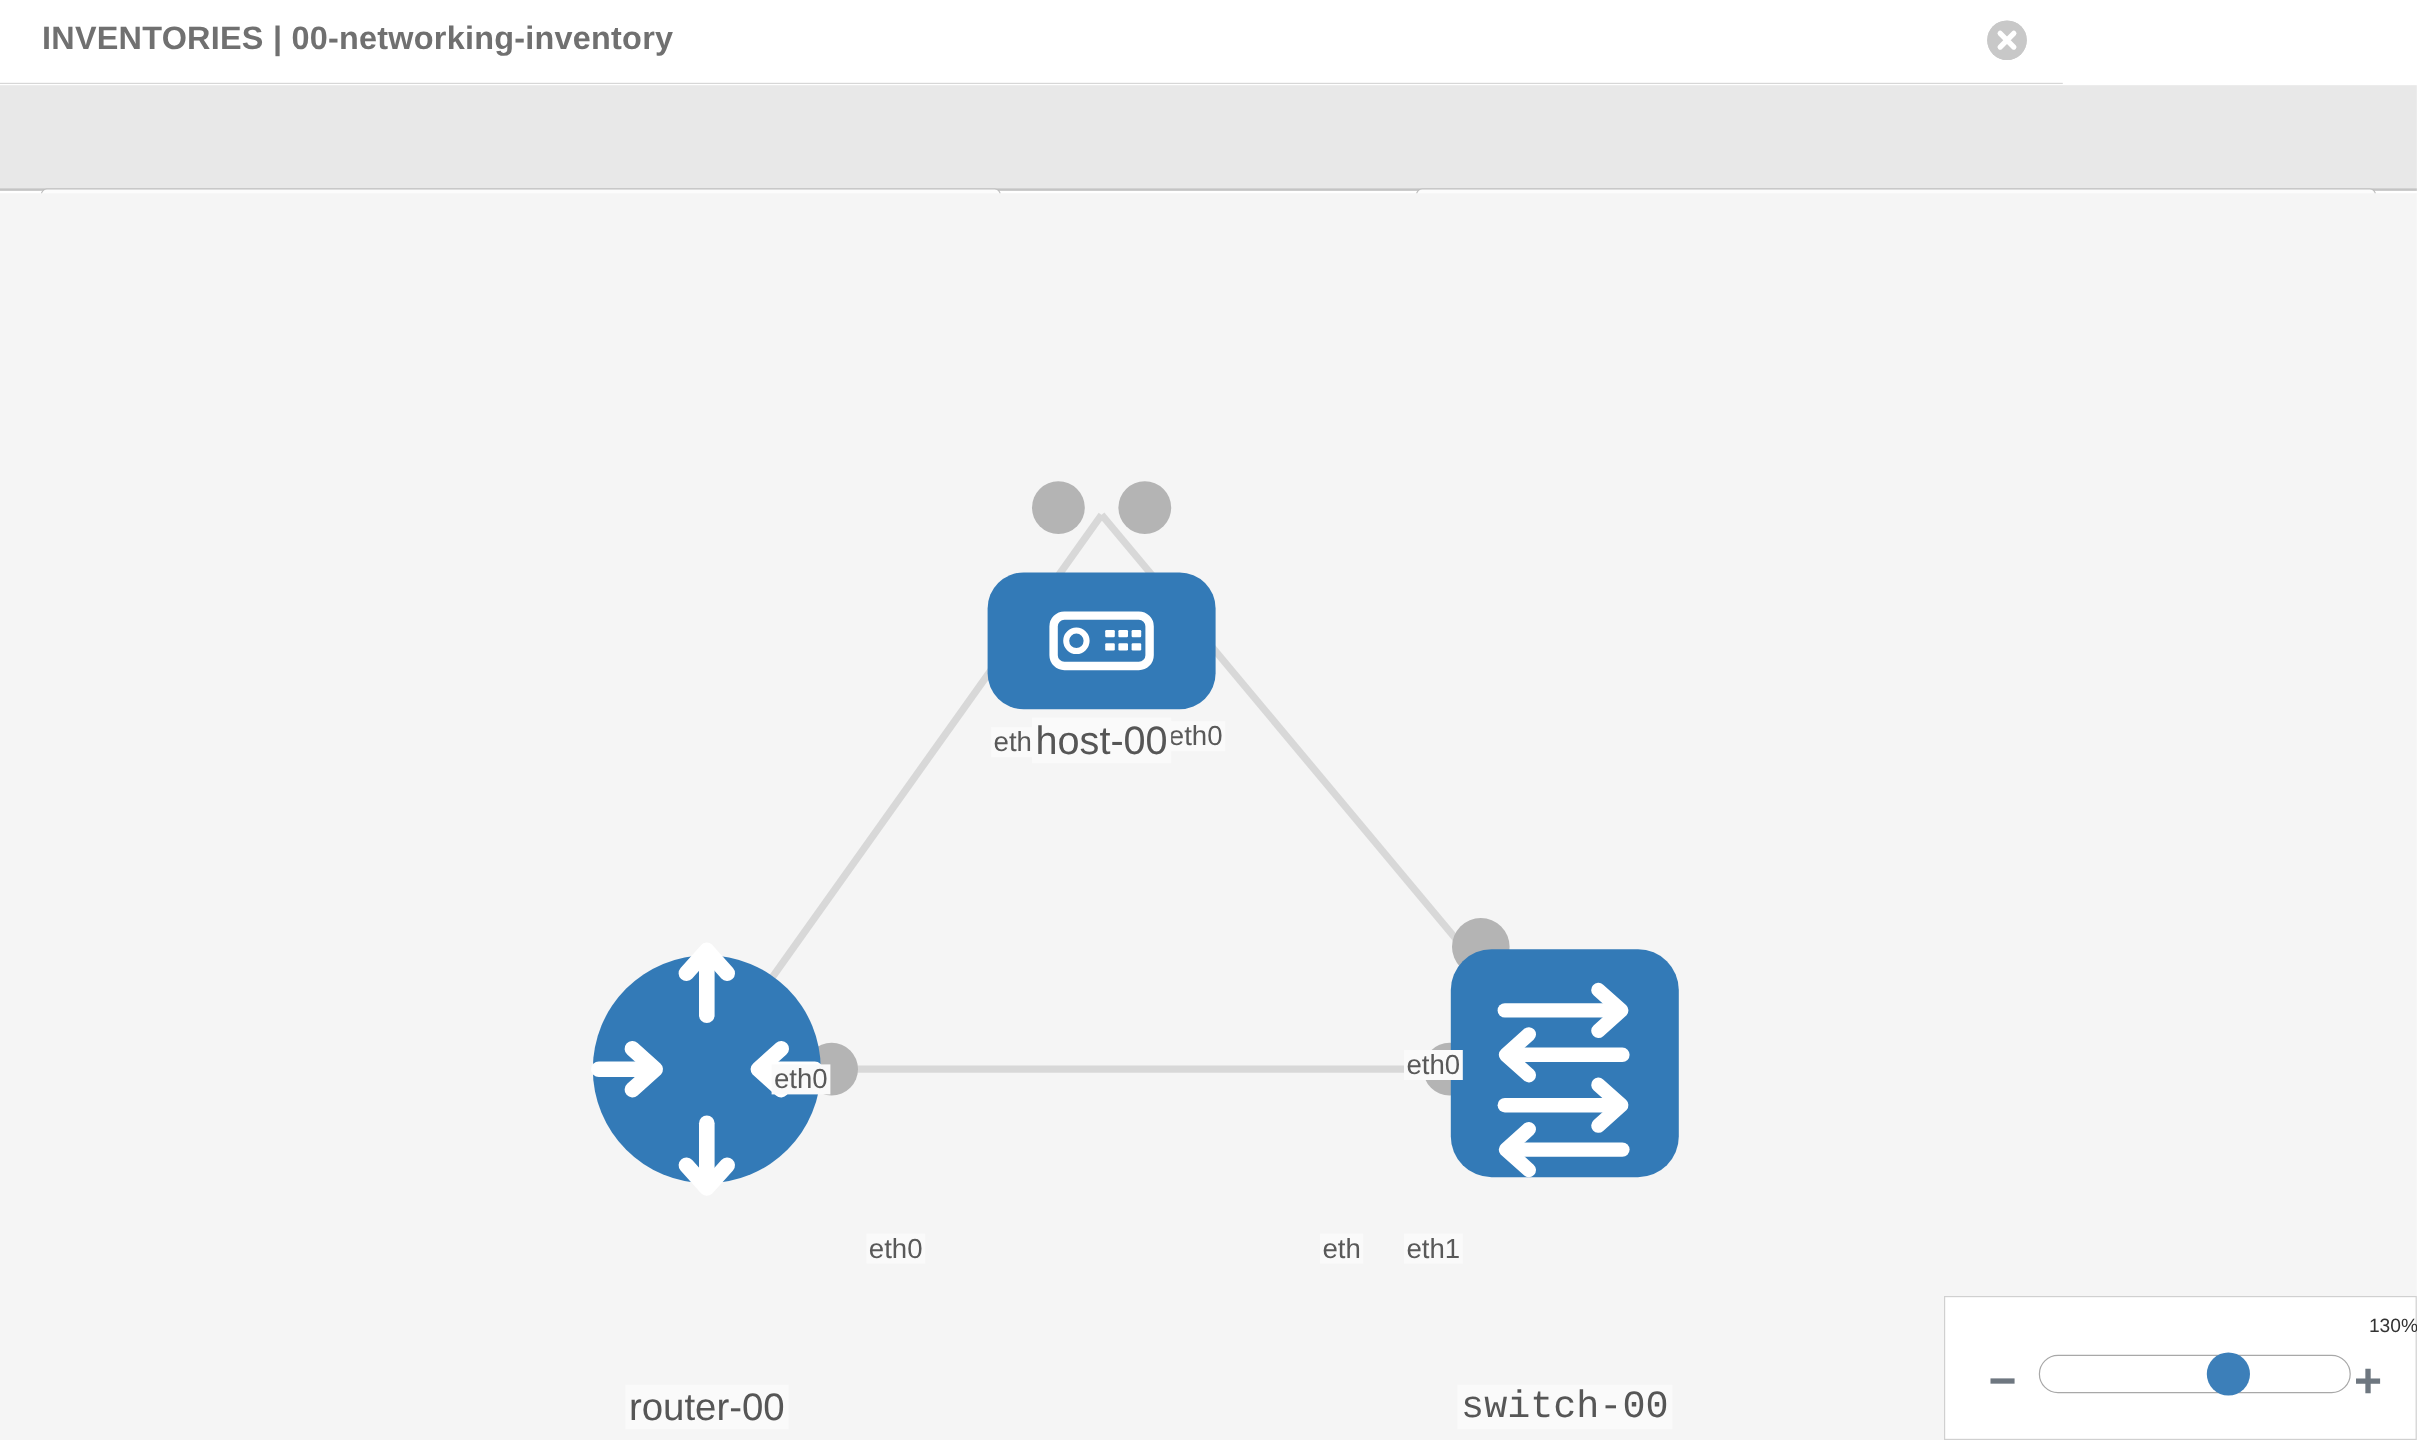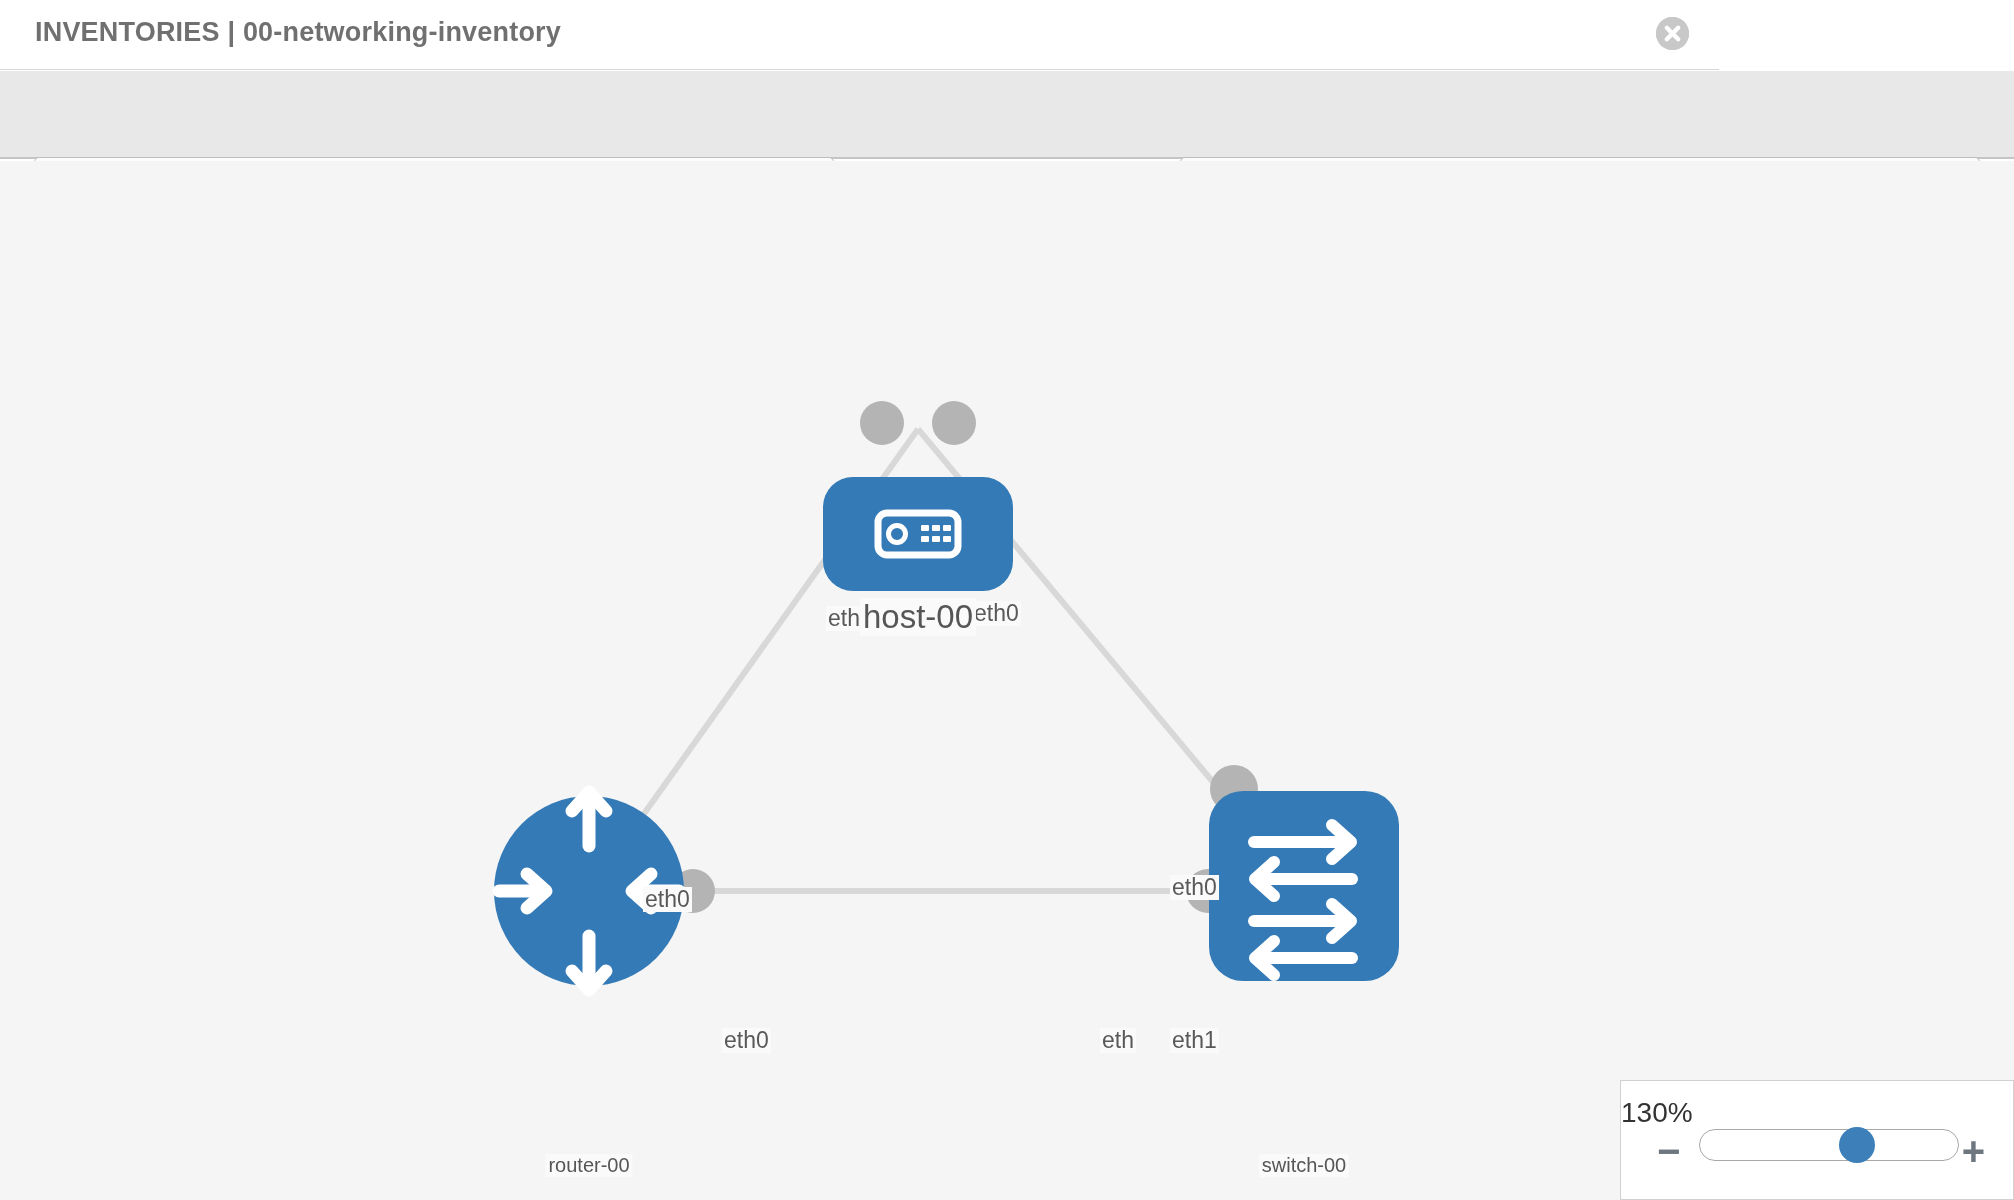--- a/index.html
+++ b/index.html
@@ -89,39 +89,39 @@
     color: #595959;
     background: #fafafa;
     padding: 0 2px;
     white-space: nowrap;
     line-height: 1.1;
   }
 
   
   .node-label {
     position: absolute;
-    font-size: 20px;
+    font-size: 32px;
     color: #565656;
     background: #fafafa;
     padding: 0 3px;
     white-space: nowrap;
     transform: translateX(-50%);
   }
 
   
   .zoom-panel {
     position: absolute; left: 1620px; top: 1080px;
     width: 394px; height: 120px;
     background: #ffffff;
     border: 1px solid #d0d0d0;
   }
   .zoom-value {
     position: absolute; left: 0; top: 16px; width: 394px;
-    text-align: left;
-    font-size: 28px; color: #333333;
+    text-align: right;
+    font-size: 16px; color: #333333;
   }
   .zoom-minus, .zoom-plus {
     position: absolute; top: 57px;
     color: #6e7780;
     font-size: 40px; font-weight: bold;
     line-height: 26px;
     cursor: pointer;
     user-select: none;
   }
   .zoom-minus { left: 36px; }
@@ -259,21 +259,21 @@
   <div class="link-label" style="left:826px; top:445px;">eth0</div>
   <div class="link-label" style="left:972px; top:440px;">eth0</div>
   <div class="link-label" style="left:643px; top:726px;">eth0</div>
   <div class="link-label" style="left:1170px; top:714px;">eth0</div>
   <div class="link-label" style="left:722px; top:867px;">eth0</div>
   <div class="link-label" style="left:1100px; top:867px;">eth</div>
   <div class="link-label" style="left:1122px; top:867px;margin-left:48px;">eth1</div>
 
   <div class="node-label" style="left:918px; top:437px; font-size:33px;text-align:right;">host-00</div>
   <div class="node-label" style="left:589px; top:993px;">router-00</div>
-  <div class="node-label" style="left:1304px; top:993px;">switch-00</div>
+  <div class="node-label" style="left:1304px; top:993px;font-family:Liberation Mono, monospace;">switch-00</div>
 </div>
 
 <div class="zoom-panel">
   <div class="zoom-value">130%</div>
   <div class="zoom-minus">−</div>
   <div class="zoom-track">
     <div class="zoom-thumb" id="zoom-thumb" style="left: 138.88px;"></div>
   </div>
   <div class="zoom-plus">+</div>
 </div>

